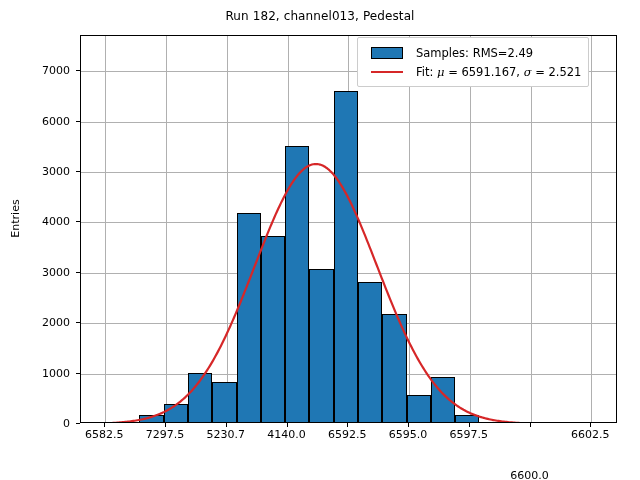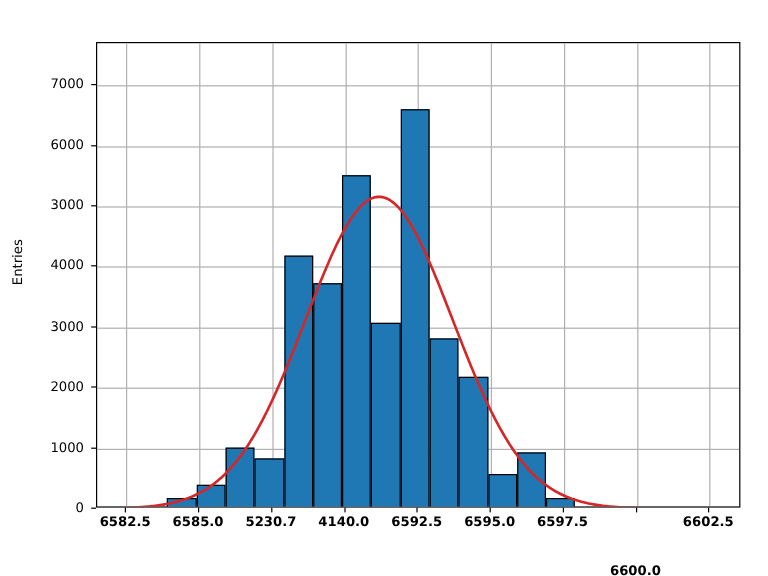--- a/index.html
+++ b/index.html
@@ -60,21 +60,20 @@
     overflow: visible;
   }
   .xtick-label {
     position: absolute;
     top: 428px;
     font-size: 11px;
     color: #000000;
     text-align: center;
     transform: translateX(-50%);
     white-space: nowrap;
-    font-weight: bold;
   }
   .ytick-label {
     position: absolute;
     left: 0;
     width: 70px;
     font-size: 11px;
     color: #000000;
     text-align: right;
     transform: translateY(-50%);
     white-space: nowrap;
@@ -151,20 +150,21 @@
     padding-left: 6px;
     white-space: nowrap;
   }
   .legend-text .mathit { font-style: italic; font-family: "DejaVu Serif", serif; }
 </style>
 </head>
 <body>
 
 <div id="figure">
 
+  <div id="chart-title">Run 182, channel013, Pedestal</div>
 
   <div id="plot-area">
     <div id="gridlines-v">
         <div class="gridline-v" style="left: 24.3px;"></div>
         <div class="gridline-v" style="left: 85.05px;"></div>
         <div class="gridline-v" style="left: 145.79px;"></div>
         <div class="gridline-v" style="left: 206.54px;"></div>
         <div class="gridline-v" style="left: 267.29px;"></div>
         <div class="gridline-v" style="left: 328.03px;"></div>
         <div class="gridline-v" style="left: 388.78px;"></div>
@@ -199,21 +199,21 @@
       </div>
     <svg id="fit-curve" viewBox="0 0 537 388" preserveAspectRatio="none">
       <polyline id="fit-path" fill="none" stroke="#d62728" stroke-width="2.2" stroke-linejoin="round" stroke-linecap="round" points="0.00,387.83 1.34,387.82 2.68,387.80 4.03,387.79 5.37,387.77 6.71,387.75 8.06,387.73 9.40,387.70 10.74,387.68 12.08,387.65 13.42,387.62 14.77,387.59 16.11,387.56 17.45,387.52 18.80,387.48 20.14,387.44 21.48,387.40 22.82,387.35 24.16,387.30 25.51,387.25 26.85,387.19 28.19,387.12 29.54,387.06 30.88,386.99 32.22,386.91 33.56,386.83 34.90,386.74 36.25,386.65 37.59,386.55 38.93,386.44 40.28,386.33 41.62,386.21 42.96,386.08 44.30,385.94 45.64,385.80 46.99,385.65 48.33,385.48 49.67,385.31 51.02,385.13 52.36,384.93 53.70,384.73 55.04,384.51 56.38,384.28 57.73,384.03 59.07,383.77 60.41,383.50 61.76,383.21 63.10,382.91 64.44,382.58 65.78,382.25 67.12,381.89 68.47,381.51 69.81,381.12 71.15,380.70 72.50,380.26 73.84,379.80 75.18,379.31 76.52,378.81 77.86,378.27 79.21,377.71 80.55,377.13 81.89,376.51 83.24,375.87 84.58,375.19 85.92,374.49 87.26,373.75 88.60,372.98 89.95,372.18 91.29,371.34 92.63,370.47 93.98,369.56 95.32,368.61 96.66,367.62 98.00,366.59 99.34,365.52 100.69,364.41 102.03,363.26 103.37,362.06 104.72,360.82 106.06,359.53 107.40,358.19 108.74,356.81 110.08,355.38 111.43,353.89 112.77,352.36 114.11,350.78 115.46,349.15 116.80,347.46 118.14,345.72 119.48,343.93 120.82,342.08 122.17,340.18 123.51,338.22 124.85,336.21 126.20,334.14 127.54,332.02 128.88,329.84 130.22,327.61 131.56,325.32 132.91,322.98 134.25,320.58 135.59,318.12 136.94,315.61 138.28,313.05 139.62,310.43 140.96,307.76 142.30,305.04 143.65,302.26 144.99,299.44 146.33,296.57 147.68,293.65 149.02,290.68 150.36,287.67 151.70,284.61 153.04,281.51 154.39,278.37 155.73,275.20 157.07,271.98 158.42,268.74 159.76,265.46 161.10,262.15 162.44,258.81 163.78,255.45 165.13,252.07 166.47,248.67 167.81,245.25 169.16,241.82 170.50,238.37 171.84,234.92 173.18,231.47 174.52,228.01 175.87,224.56 177.21,221.11 178.55,217.67 179.90,214.24 181.24,210.83 182.58,207.44 183.92,204.08 185.26,200.74 186.61,197.43 187.95,194.15 189.29,190.92 190.64,187.72 191.98,184.58 193.32,181.48 194.66,178.43 196.00,175.45 197.35,172.52 198.69,169.66 200.03,166.87 201.38,164.14 202.72,161.50 204.06,158.93 205.40,156.44 206.74,154.04 208.09,151.73 209.43,149.51 210.77,147.39 212.12,145.36 213.46,143.43 214.80,141.61 216.14,139.89 217.48,138.28 218.83,136.78 220.17,135.39 221.51,134.12 222.86,132.96 224.20,131.92 225.54,131.00 226.88,130.20 228.22,129.53 229.57,128.97 230.91,128.54 232.25,128.23 233.60,128.05 234.94,127.99 236.28,128.06 237.62,128.25 238.96,128.56 240.31,129.00 241.65,129.57 242.99,130.25 244.34,131.06 245.68,131.99 247.02,133.03 248.36,134.20 249.70,135.48 251.05,136.87 252.39,138.38 253.73,140.00 255.08,141.72 256.42,143.55 257.76,145.49 259.10,147.52 260.44,149.65 261.79,151.88 263.13,154.19 264.47,156.60 265.82,159.09 267.16,161.66 268.50,164.31 269.84,167.04 271.18,169.84 272.53,172.70 273.87,175.63 275.21,178.63 276.56,181.67 277.90,184.77 279.24,187.93 280.58,191.12 281.92,194.36 283.27,197.64 284.61,200.95 285.95,204.29 287.30,207.66 288.64,211.05 289.98,214.46 291.32,217.89 292.66,221.33 294.01,224.78 295.35,228.23 296.69,231.69 298.04,235.14 299.38,238.59 300.72,242.03 302.06,245.47 303.40,248.88 304.75,252.29 306.09,255.67 307.43,259.03 308.78,262.36 310.12,265.67 311.46,268.94 312.80,272.19 314.14,275.40 315.49,278.57 316.83,281.71 318.17,284.80 319.52,287.86 320.86,290.87 322.20,293.83 323.54,296.75 324.88,299.62 326.23,302.44 327.57,305.21 328.91,307.93 330.26,310.60 331.60,313.21 332.94,315.77 334.28,318.28 335.62,320.73 336.97,323.13 338.31,325.47 339.65,327.75 341.00,329.98 342.34,332.16 343.68,334.28 345.02,336.34 346.36,338.35 347.71,340.30 349.05,342.20 350.39,344.04 351.74,345.83 353.08,347.57 354.42,349.25 355.76,350.88 357.10,352.46 358.45,353.99 359.79,355.47 361.13,356.90 362.48,358.28 363.82,359.61 365.16,360.90 366.50,362.14 367.84,363.33 369.19,364.48 370.53,365.59 371.87,366.66 373.22,367.68 374.56,368.67 375.90,369.62 377.24,370.53 378.58,371.40 379.93,372.23 381.27,373.03 382.61,373.80 383.96,374.53 385.30,375.24 386.64,375.91 387.98,376.55 389.32,377.16 390.67,377.75 392.01,378.31 393.35,378.84 394.70,379.35 396.04,379.83 397.38,380.29 398.72,380.73 400.06,381.14 401.41,381.54 402.75,381.91 404.09,382.27 405.44,382.61 406.78,382.93 408.12,383.23 409.46,383.52 410.80,383.79 412.15,384.05 413.49,384.29 414.83,384.52 416.18,384.74 417.52,384.95 418.86,385.14 420.20,385.32 421.54,385.49 422.89,385.66 424.23,385.81 425.57,385.95 426.92,386.09 428.26,386.22 429.60,386.34 430.94,386.45 432.28,386.55 433.63,386.65 434.97,386.75 436.31,386.83 437.66,386.91 439.00,386.99 440.34,387.06 441.68,387.13 443.02,387.19 444.37,387.25 445.71,387.30 447.05,387.35 448.40,387.40 449.74,387.45 451.08,387.49 452.42,387.52 453.76,387.56 455.11,387.59 456.45,387.62 457.79,387.65 459.14,387.68 460.48,387.70 461.82,387.73 463.16,387.75 464.50,387.77 465.85,387.79 467.19,387.80 468.53,387.82 469.88,387.83 471.22,387.85 472.56,387.86 473.90,387.87 475.24,387.88 476.59,387.89 477.93,387.90 479.27,387.91 480.62,387.92 481.96,387.92 483.30,387.93 484.64,387.94 485.98,387.94 487.33,387.95 488.67,387.95 490.01,387.96 491.36,387.96 492.70,387.96 494.04,387.97 495.38,387.97 496.72,387.97 498.07,387.97 499.41,387.98 500.75,387.98 502.10,387.98 503.44,387.98 504.78,387.98 506.12,387.99 507.46,387.99 508.81,387.99 510.15,387.99 511.49,387.99 512.84,387.99 514.18,387.99 515.52,387.99 516.86,387.99 518.20,387.99 519.55,387.99 520.89,388.00 522.23,388.00 523.58,388.00 524.92,388.00 526.26,388.00 527.60,388.00 528.94,388.00 530.29,388.00 531.63,388.00 532.97,388.00 534.32,388.00 535.66,388.00 537.00,388.00"></polyline>
     </svg>
   </div>
 
   <div id="xticks">
       <div class="xtick-mark" style="left: 104.3px;"></div>
       <div class="xtick-label" style="left: 104.3px;">6582.5</div>
       <div class="xtick-mark" style="left: 165.05px;"></div>
-      <div class="xtick-label" style="left: 165.05px;">6585.0</div>
+      <div class="xtick-label" style="left: 165.05px;">7297.5</div>
       <div class="xtick-mark" style="left: 225.79px;"></div>
       <div class="xtick-label" style="left: 225.79px;">5230.7</div>
       <div class="xtick-mark" style="left: 286.54px;"></div>
       <div class="xtick-label" style="left: 286.54px;">4140.0</div>
       <div class="xtick-mark" style="left: 347.29px;"></div>
       <div class="xtick-label" style="left: 347.29px;">6592.5</div>
       <div class="xtick-mark" style="left: 408.03px;"></div>
       <div class="xtick-label" style="left: 408.03px;">6595.0</div>
       <div class="xtick-mark" style="left: 468.78px;"></div>
       <div class="xtick-label" style="left: 468.78px;">6597.5</div>
@@ -236,14 +236,28 @@
       <div class="ytick-mark" style="top: 171.05px;"></div>
       <div class="ytick-label" style="top: 171.05px;">3000</div>
       <div class="ytick-mark" style="top: 120.66px;"></div>
       <div class="ytick-label" style="top: 120.66px;">6000</div>
       <div class="ytick-mark" style="top: 70.27px;"></div>
       <div class="ytick-label" style="top: 70.27px;">7000</div>
     </div>
 
   <div id="ylabel">Entries</div>
 
+  <div id="legend">
+    <div class="legend-row">
+      <span class="legend-swatch-wrap">
+        <span class="legend-patch"></span>
+      </span>
+      <span class="legend-text">Samples: RMS=2.49</span>
+    </div>
+    <div class="legend-row">
+      <span class="legend-swatch-wrap">
+        <span class="legend-line"></span>
+      </span>
+      <span class="legend-text"><span>Fit: </span><span class="mathit">μ</span><span> = 6591.167, </span><span class="mathit">σ</span><span> = 2.521</span></span>
+    </div>
+  </div>
 
 </div>
 
 </body></html>

